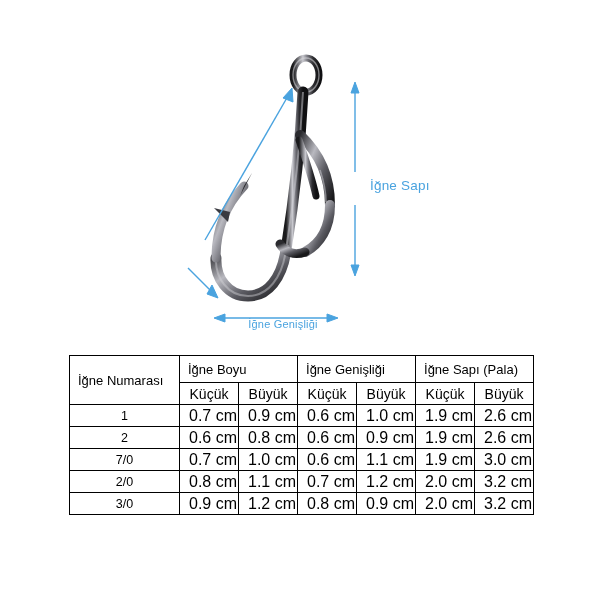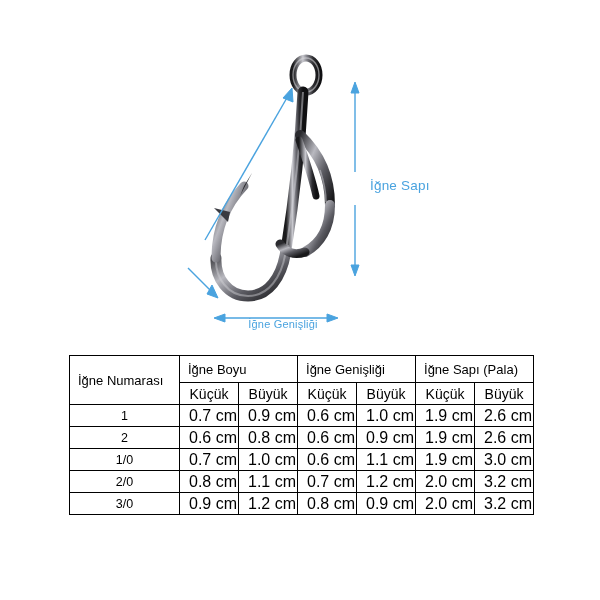--- a/index.html
+++ b/index.html
@@ -214,21 +214,21 @@
     <tr>
       <td class="cell-num">2</td>
       <td class="cell-val">0.6 cm</td>
       <td class="cell-val">0.8 cm</td>
       <td class="cell-val">0.6 cm</td>
       <td class="cell-val">0.9 cm</td>
       <td class="cell-val">1.9 cm</td>
       <td class="cell-val">2.6 cm</td>
     </tr>
     <tr>
-      <td class="cell-num">1/0</td>
+      <td class="cell-num">7/0</td>
       <td class="cell-val">0.7 cm</td>
       <td class="cell-val">1.0 cm</td>
       <td class="cell-val">0.6 cm</td>
       <td class="cell-val">1.1 cm</td>
       <td class="cell-val">1.9 cm</td>
       <td class="cell-val">3.0 cm</td>
     </tr>
     <tr>
       <td class="cell-num">2/0</td>
       <td class="cell-val">0.8 cm</td>

